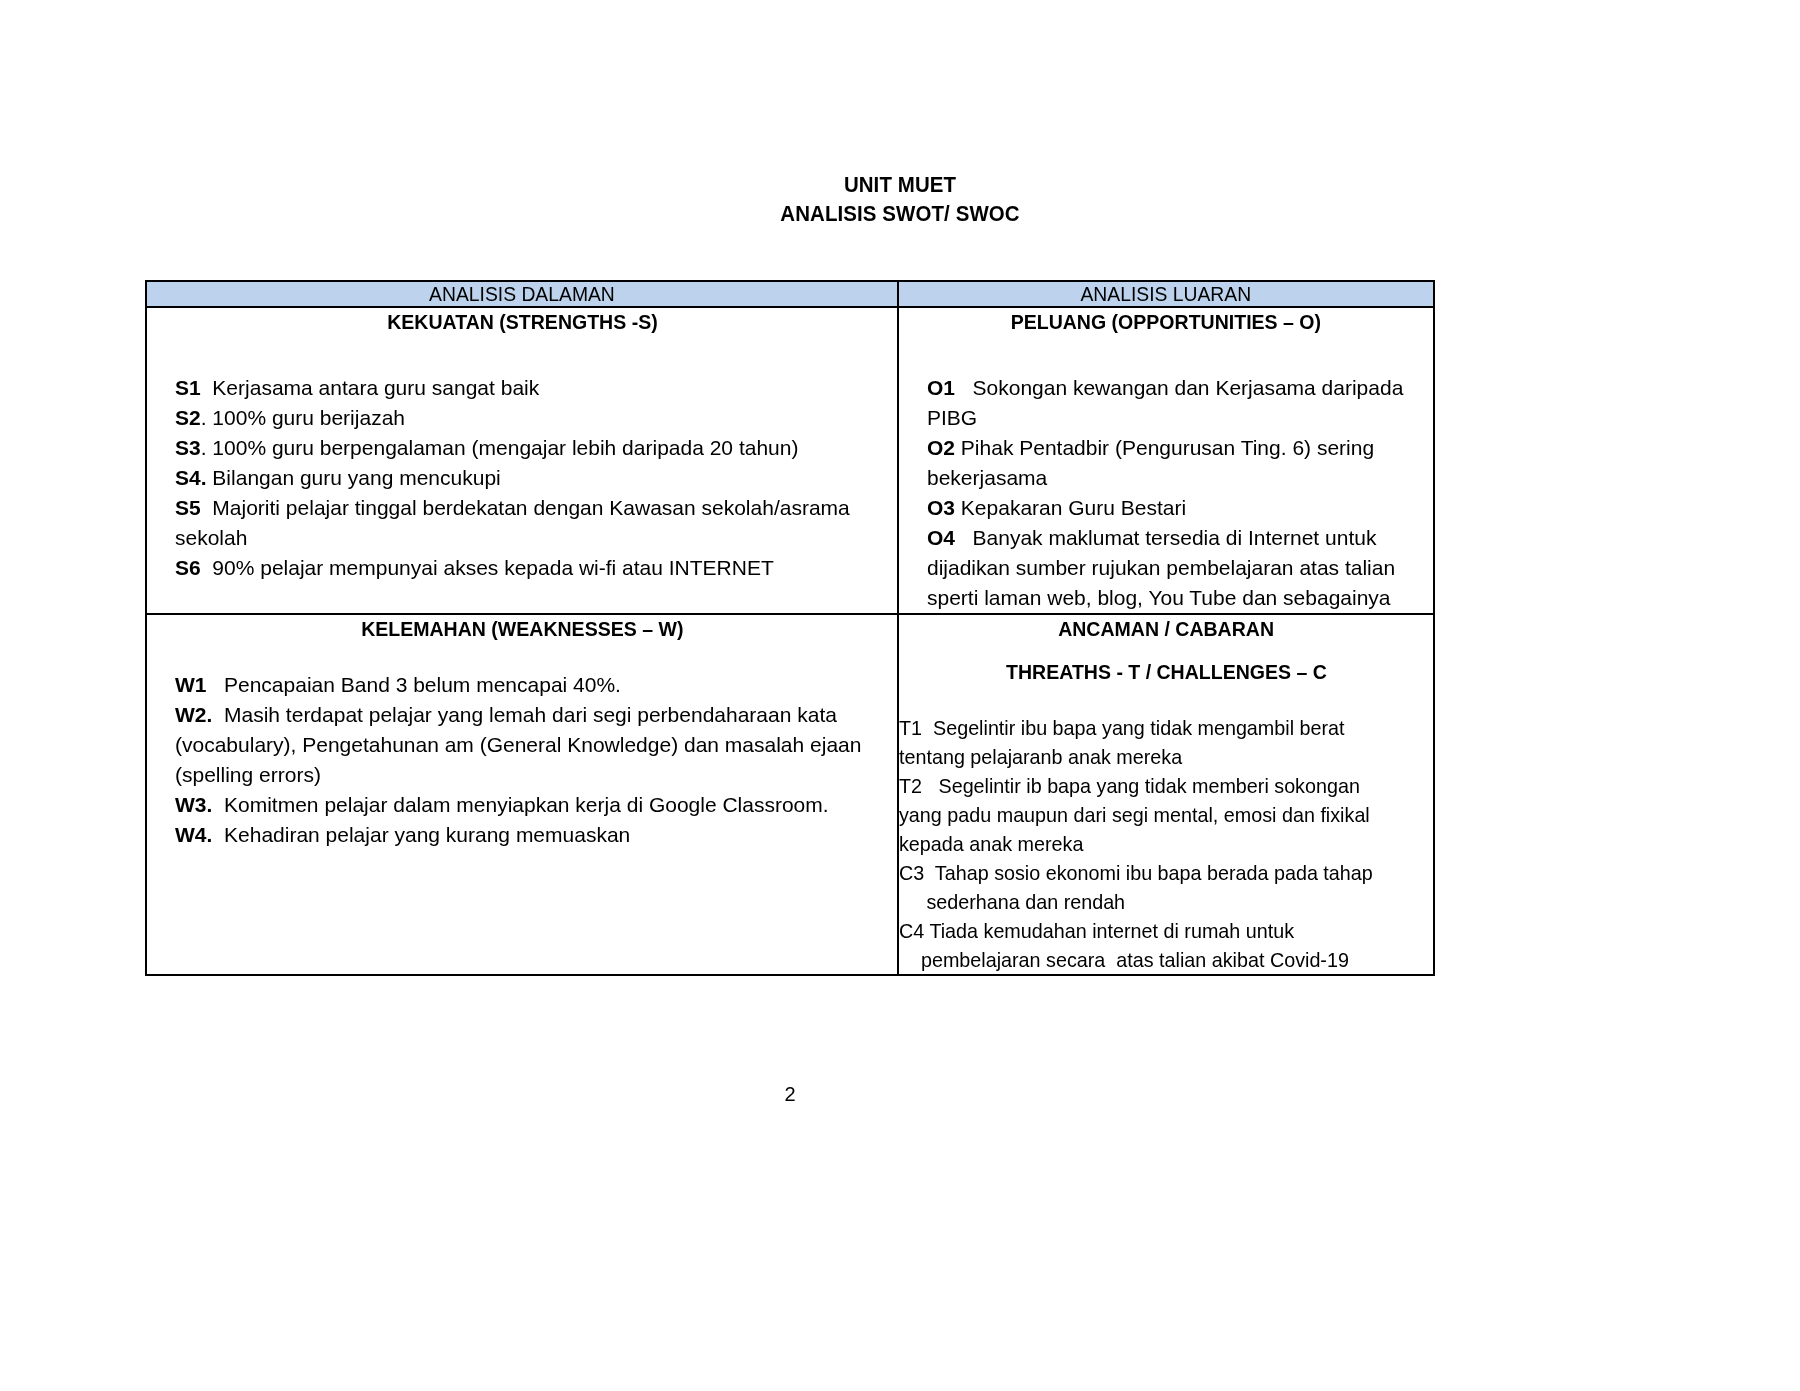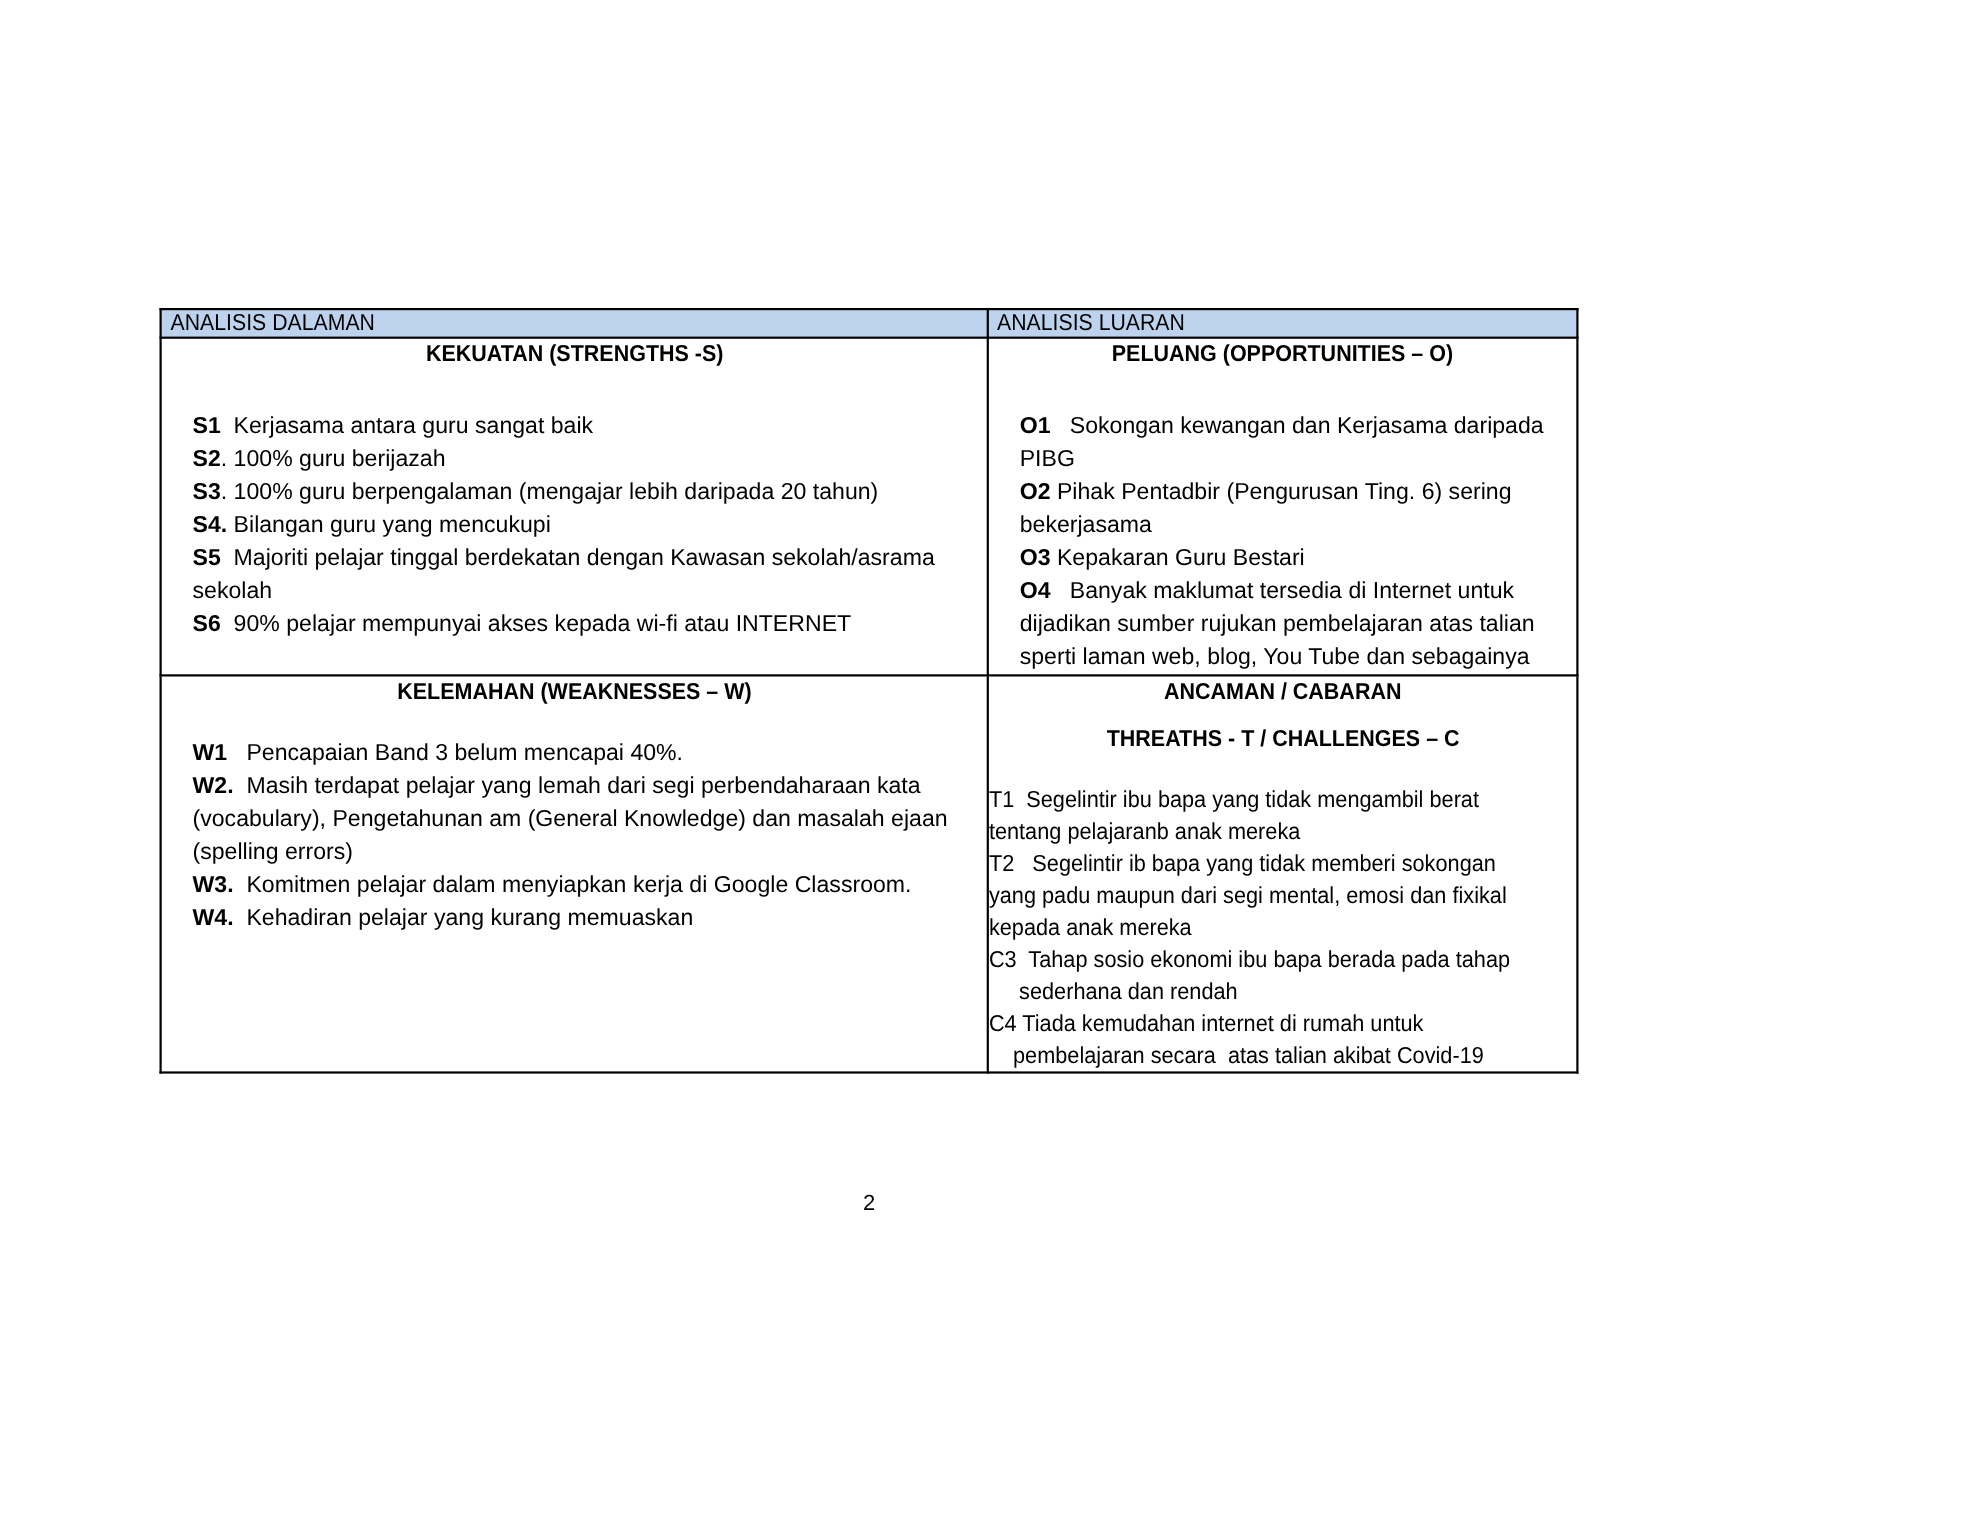--- a/index.html
+++ b/index.html
@@ -52,20 +52,21 @@
   .swot-table td {
     border: 2.5px solid #000000;
     vertical-align: top;
     padding: 0;
   }
   .col-left  { width: 752px; }
   .col-right { width: 536px; }
 
   .hdr-cell {
     background: #bdd3ed;
+    text-align: center;
     padding: 5px 0 6px 0;
     height: 14px;
     box-sizing: border-box;
   }
   .hdr-text {
     font-size: 21px;
     line-height: 24px;
     font-weight: normal;
     transform: scaleX(0.92);
     transform-origin: center center;
@@ -130,20 +131,24 @@
     text-align: center;
     font-size: 20px;
     line-height: 24px;
   }
 </style>
 </head>
 <body>
 
 <div class="page">
 
+  <div class="doc-title">
+    <div class="line">UNIT MUET</div>
+    <div class="line">ANALISIS SWOT/ SWOC</div>
+  </div>
 
   <table class="swot-table">
     <colgroup>
       <col class="col-left">
       <col class="col-right">
     </colgroup>
     <tbody>
 
       <tr>
         <td class="hdr-cell">

